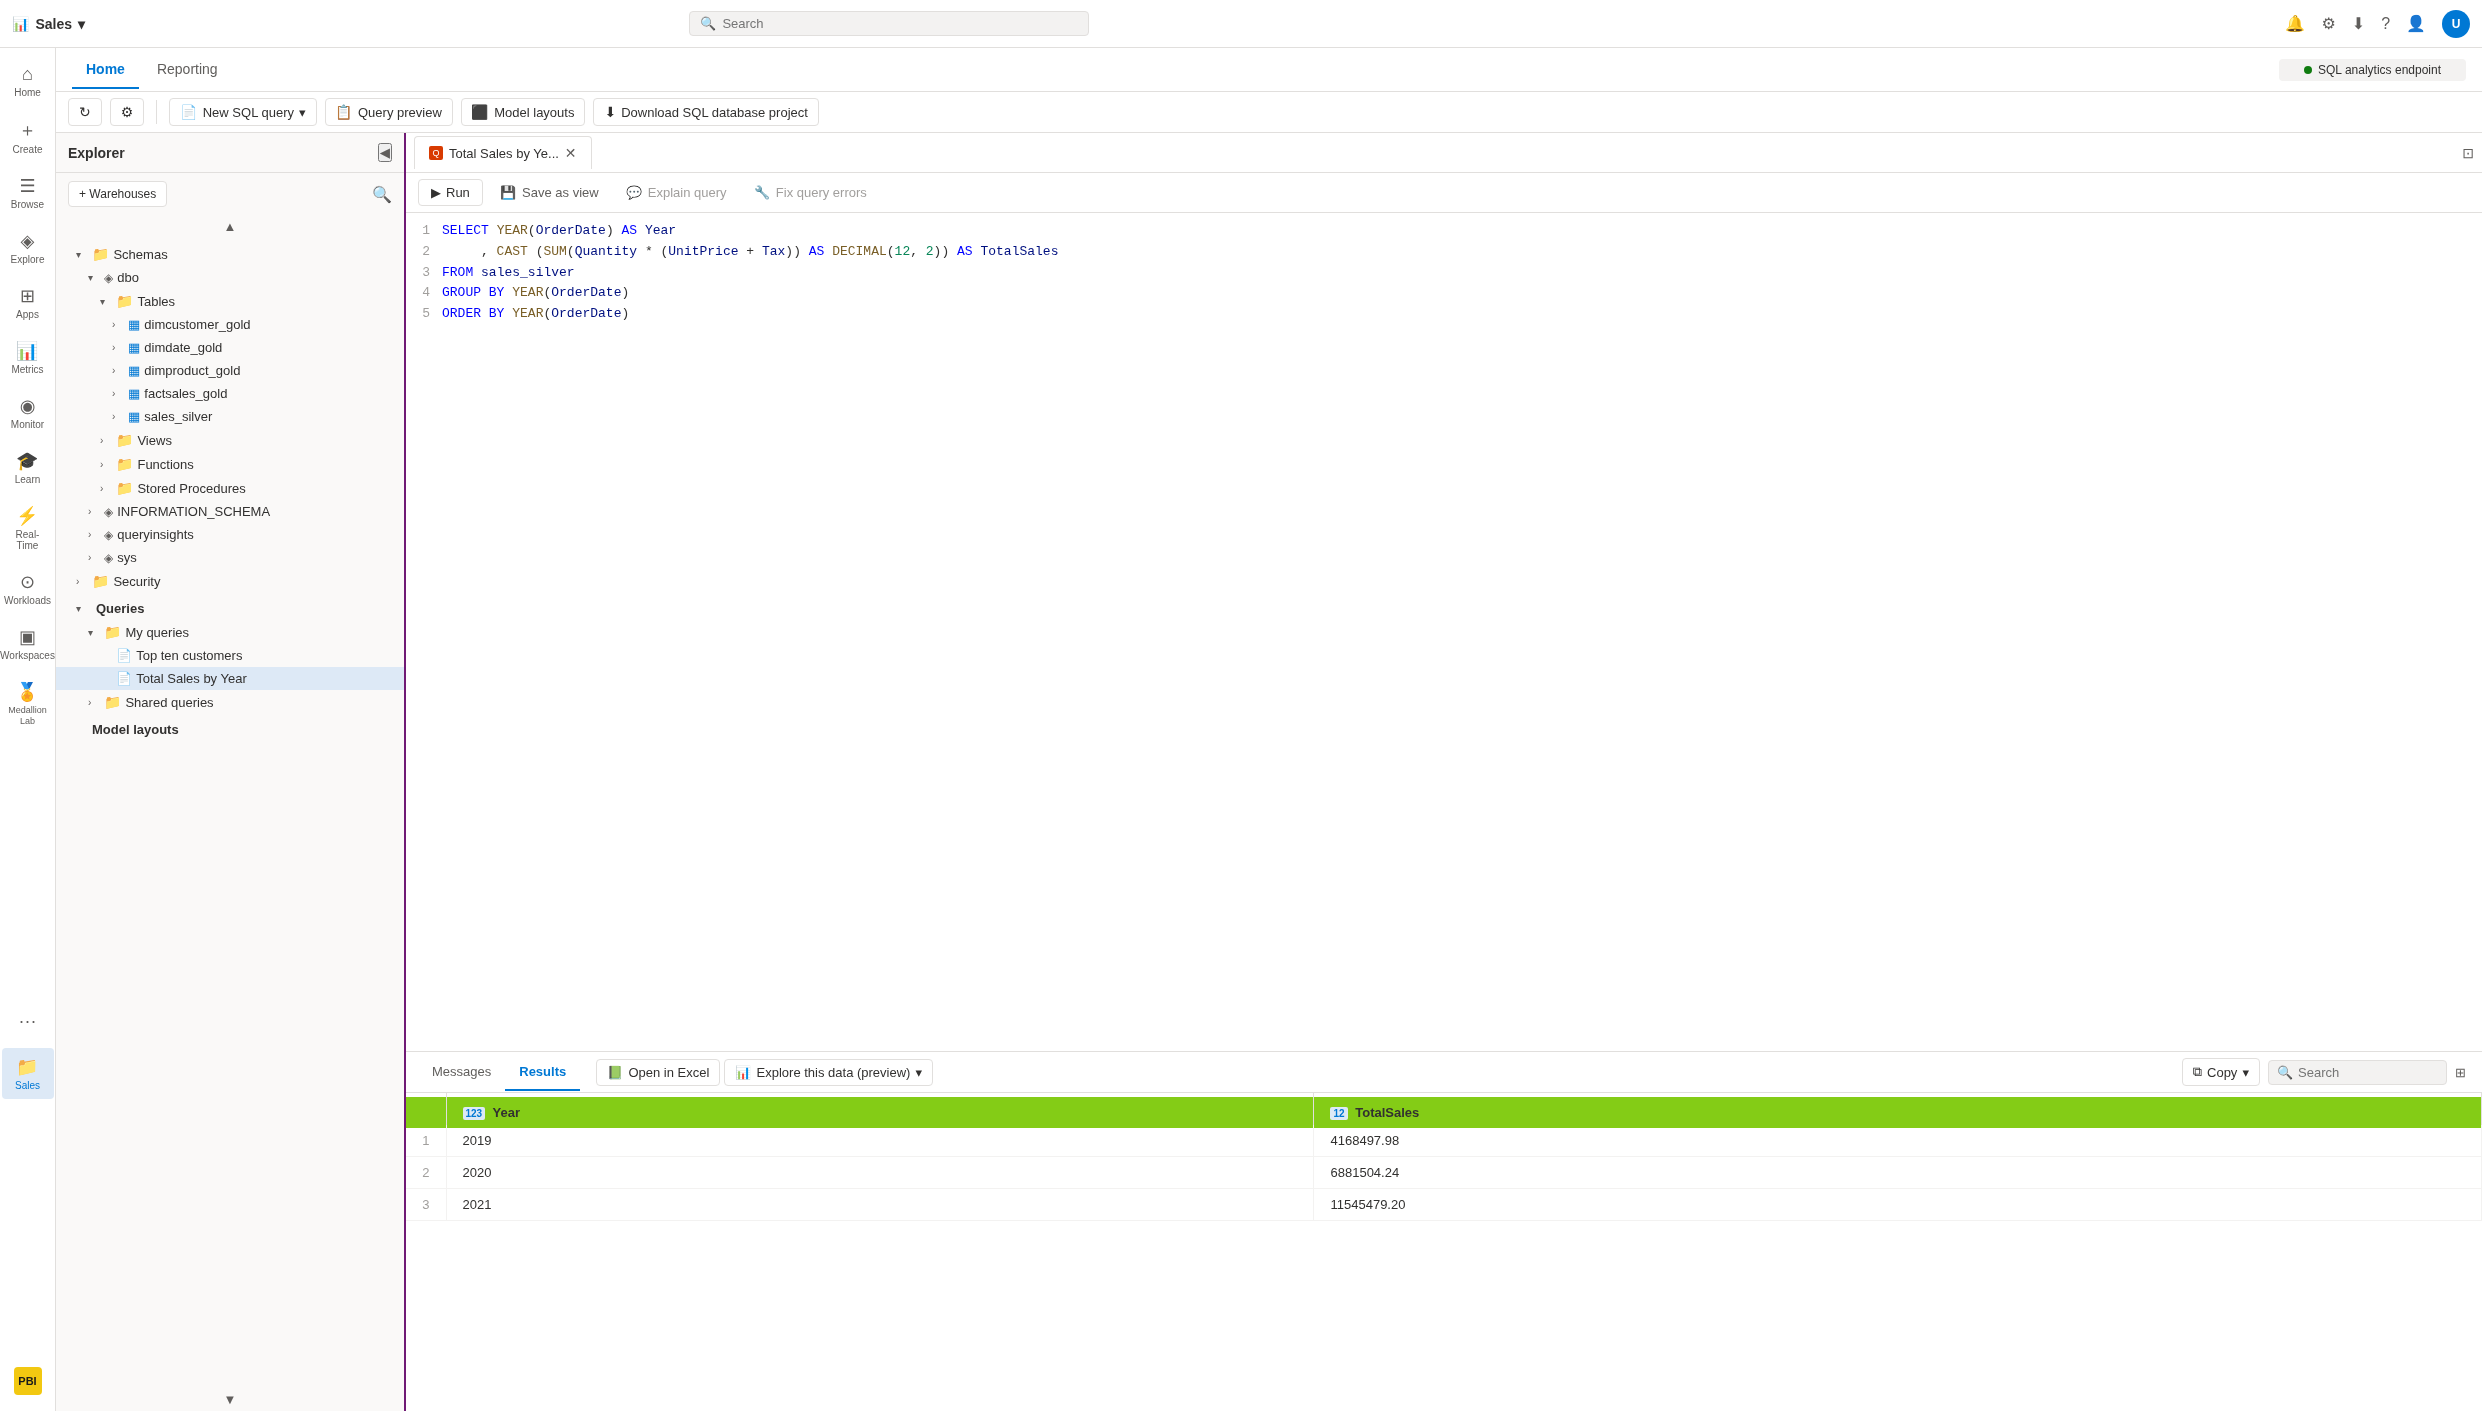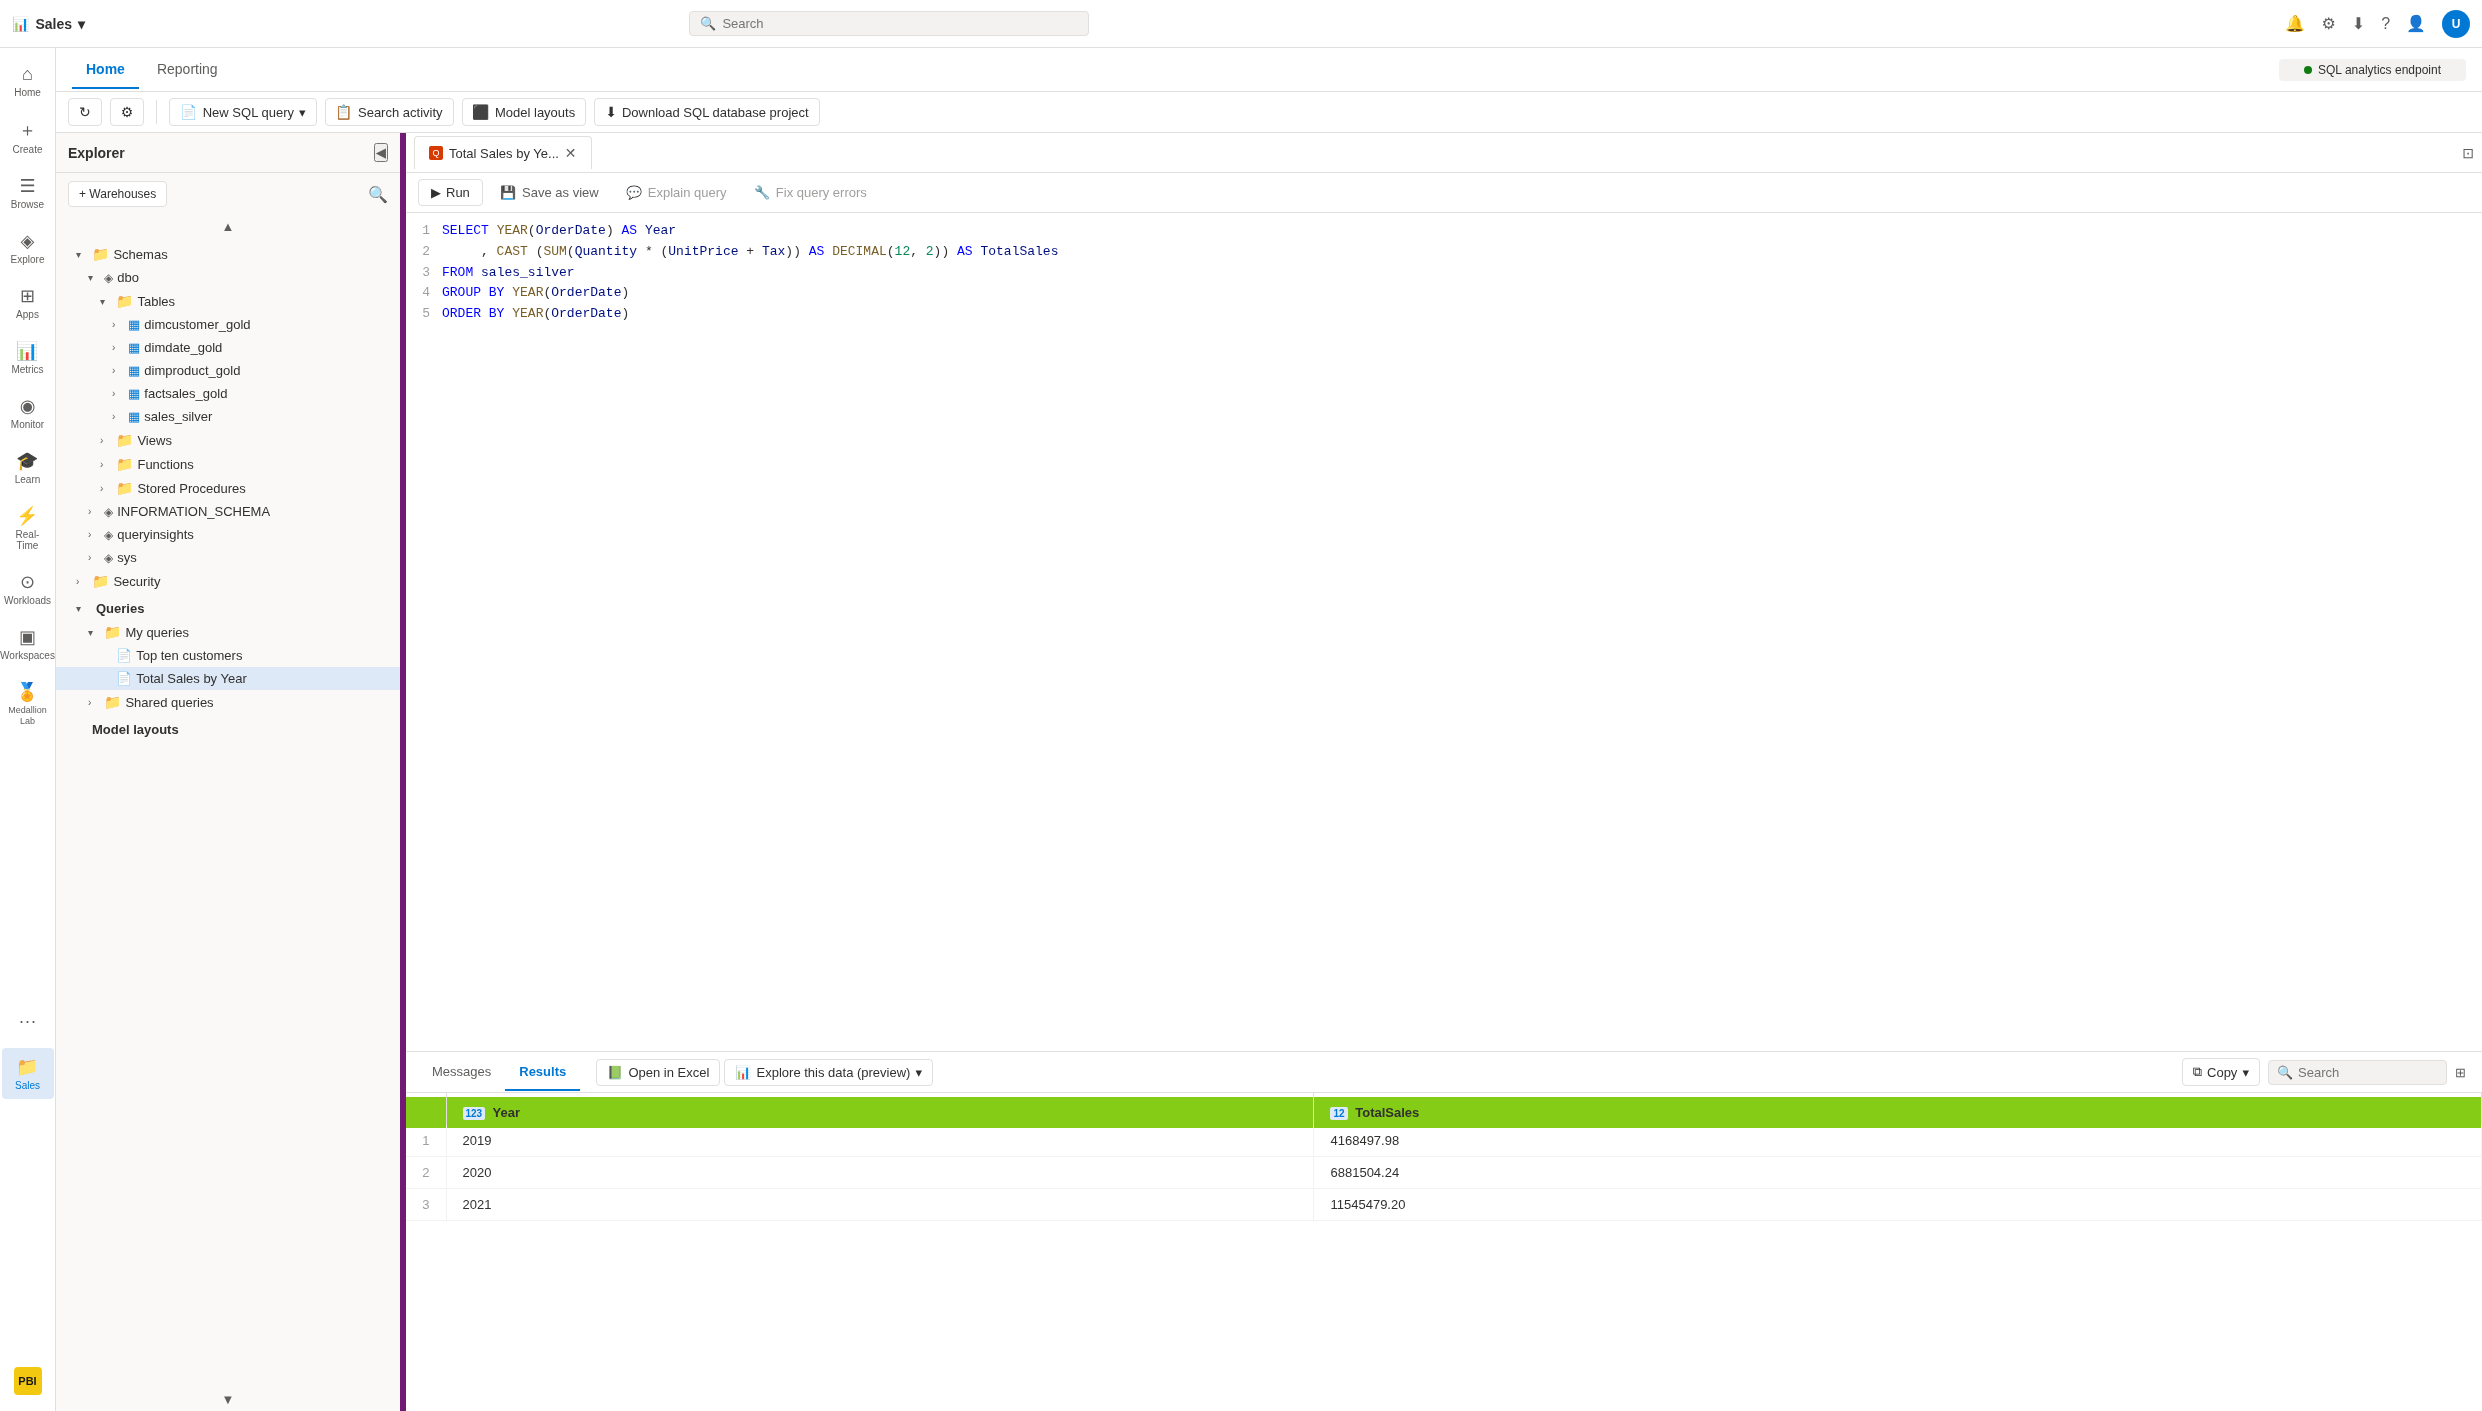--- a/index.html
+++ b/index.html
@@ -39,21 +39,21 @@
     
     .toolbar { background: #fff; border-bottom: 1px solid #e1dfdd; display: flex; align-items: center; padding: 6px 12px; gap: 8px; }
     .toolbar-btn { display: flex; align-items: center; gap: 5px; padding: 5px 10px; border: 1px solid #e1dfdd; border-radius: 4px; background: #fff; cursor: pointer; font-size: 13px; color: #323130; }
     .toolbar-btn .icon { font-size: 14px; }
     .toolbar-divider { width: 1px; height: 24px; background: #e1dfdd; margin: 0 4px; }
 
     
     .workspace { display: flex; flex: 1; overflow: hidden; }
 
     
-    .sidebar { width: 350px; background: #faf9f8; border-right: 6px solid #701a75; display: flex; flex-direction: column; overflow: hidden; flex-shrink: 0; }
+    .sidebar { width: 350px; background: #faf9f8; border-right: 2px solid #701a75; display: flex; flex-direction: column; overflow: hidden; flex-shrink: 0; }
     .sidebar-header { display: flex; align-items: center; padding: 10px 12px; font-weight: 600; font-size: 14px; border-bottom: 1px solid #e1dfdd; background: #faf9f8; }
     .sidebar-header .collapse-btn { margin-left: auto; cursor: pointer; color: #605e5c; }
     .sidebar-content { flex: 1; overflow-y: auto; padding: 4px 0; }
     .sidebar-content::-webkit-scrollbar { width: 6px; }
     .sidebar-content::-webkit-scrollbar-thumb { background: #c8c6c4; border-radius: 3px; }
 
     
     .tree-item { display: flex; align-items: center; padding: 4px 8px; cursor: pointer; gap: 4px; font-size: 13px; }
     .tree-item.active { background: #dde9f6; }
     .tree-item .indent1 { margin-left: 8px; }
@@ -223,21 +223,21 @@
         <span class="icon">⚙</span>
       </button>
       <div class="toolbar-divider"></div>
       <button class="toolbar-btn">
         <span class="icon">📄</span>
         <span>New SQL query</span>
         <span>▾</span>
       </button>
       <button class="toolbar-btn">
         <span class="icon">📋</span>
-        <span>Search activity</span>
+        <span>Query preview</span>
       </button>
       <button class="toolbar-btn">
         <span class="icon">⬛</span>
         <span>Model layouts</span>
       </button>
       <button class="toolbar-btn">
         <span class="icon">⬇</span>
         <span>Download SQL database project</span>
       </button>
     </div>

